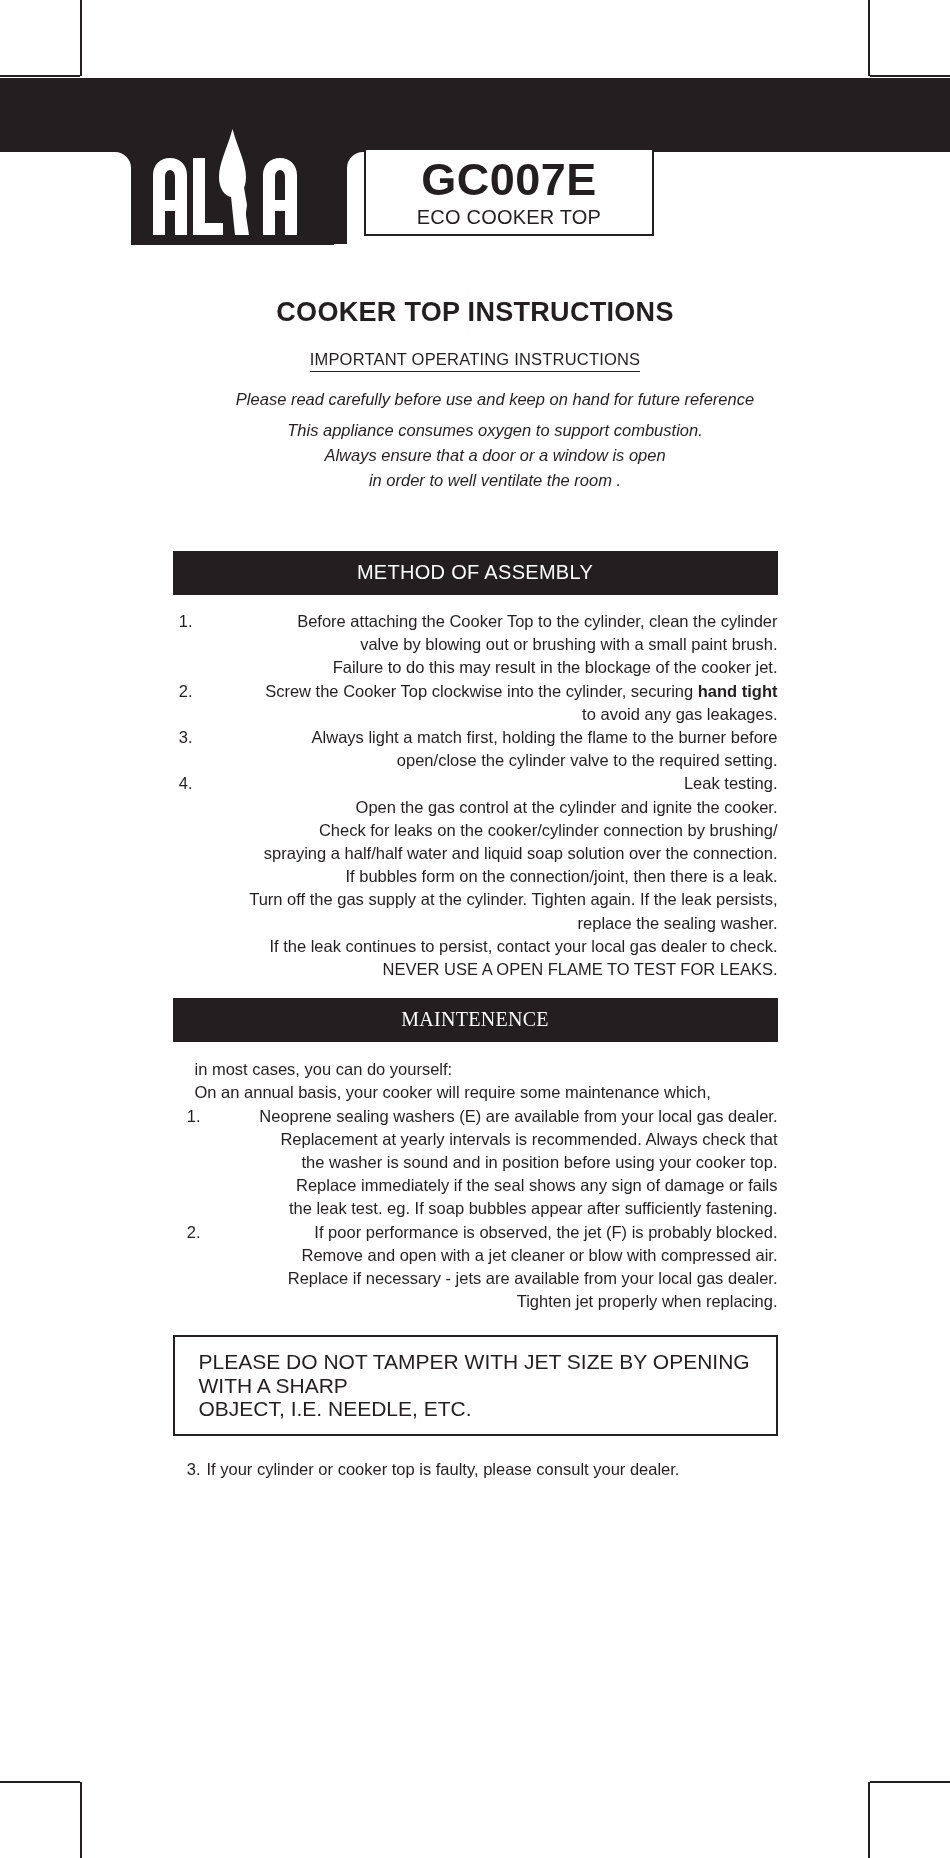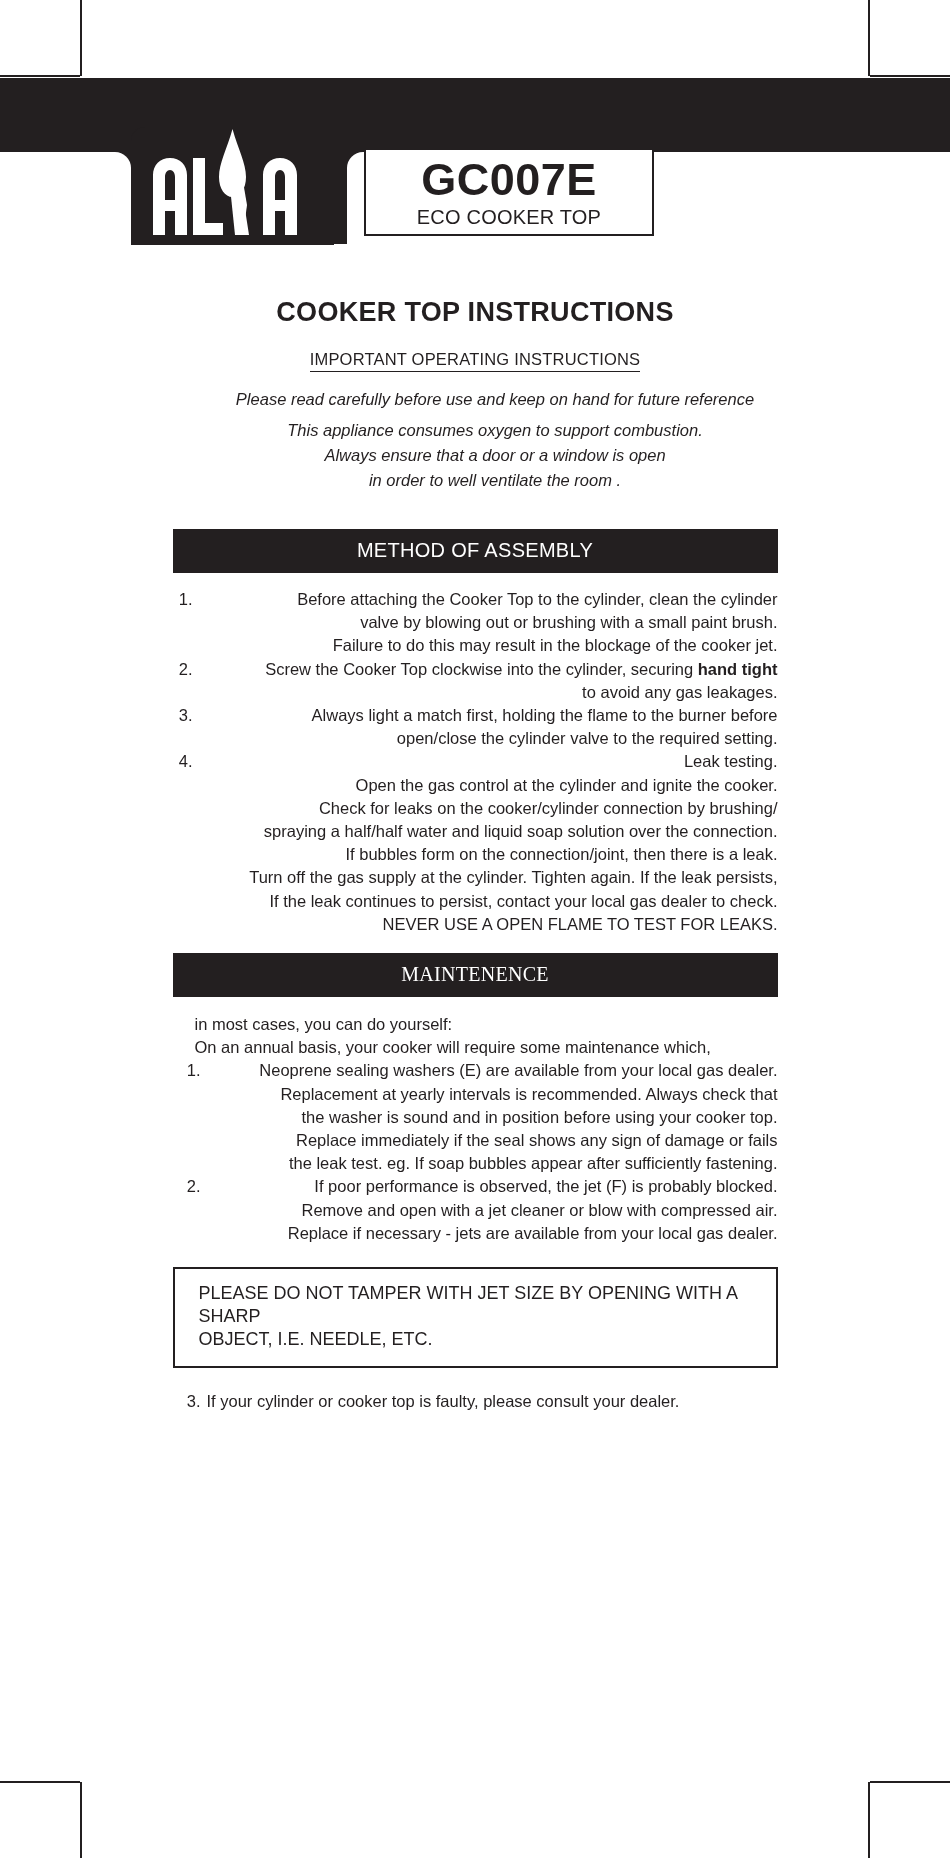--- a/index.html
+++ b/index.html
@@ -160,21 +160,21 @@
   .section-bar {
     margin: 0 auto;
     width: 605px;
     background: #231f20;
     color: #ffffff;
     text-align: center;
     font-size: 20px;
     letter-spacing: 0.3px;
     padding: 10px 0 11px;
   }
-  .bar-assembly { margin-top: 36px; }
+  .bar-assembly { margin-top: 58px; }
   .bar-maintenance { margin-top: 17px; font-family: Liberation Serif, serif; }
 
   
   .body-block {
     width: 605px;
     margin: 0 auto;
     font-size: 16.5px;
     line-height: 23.2px;
   }
   .body-block.assembly { margin-top: 15px; }
@@ -206,21 +206,21 @@
     flex: 0 0 34px;
   }
 
   
   .warning-box {
     width: 605px;
     margin: 22px auto 0;
     border: 2px solid #231f20;
     box-sizing: border-box;
     padding: 13px 20px 14px 24px;
-    font-size: 18px;
+    font-size: 21px;
     line-height: 23.2px;
   }
   .warning-box .l { display: block; }
 
   .final-item {
     width: 605px;
     margin: 22px auto 0;
     font-size: 16.5px;
     line-height: 23.2px;
     display: flex;
@@ -329,20 +329,21 @@
 
       <div class="num-item">
         <span class="num">4.</span>
         <span class="txt">
           <span class="l">Leak testing.</span>
           <span class="l">Open the gas control at the cylinder and ignite the cooker.</span>
           <span class="l">Check for leaks on the cooker/cylinder connection by brushing/</span>
           <span class="l">spraying a half/half water and liquid soap solution over the connection.</span>
           <span class="l">If bubbles form on the connection/joint, then there is a leak.</span>
           <span class="l">Turn off the gas supply at the cylinder. Tighten again. If the leak persists,</span>
+          <span class="l">replace the sealing washer.</span>
           <span class="l">If the leak continues to persist, contact your local gas dealer to check.</span>
           <span class="l">NEVER USE A OPEN FLAME TO TEST FOR LEAKS.</span>
         </span>
       </div>
 
     </div>
 
     <div class="section-bar bar-maintenance">MAINTENENCE</div>
 
     <div class="body-block maintenance">
@@ -362,20 +363,21 @@
           <span class="l">the leak test. eg. If soap bubbles appear after sufficiently fastening.</span>
         </span>
       </div>
 
       <div class="num-item">
         <span class="num">2.</span>
         <span class="txt">
           <span class="l">If poor performance is observed, the jet (F) is probably blocked.</span>
           <span class="l">Remove and open with a jet cleaner or blow with compressed air.</span>
           <span class="l">Replace if necessary - jets are available from your local gas dealer.</span>
+          <span class="l">Tighten jet properly when replacing.</span>
         </span>
       </div>
 
     </div>
 
     <div class="warning-box">
       <span class="l">PLEASE DO NOT TAMPER WITH JET SIZE BY OPENING WITH A SHARP</span>
       <span class="l">OBJECT, I.E. NEEDLE, ETC.</span>
     </div>
 

